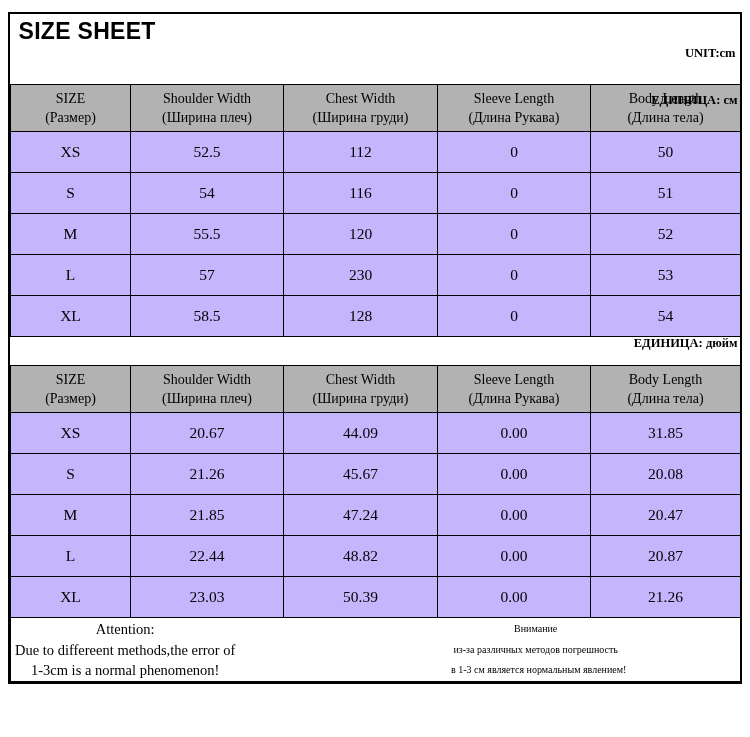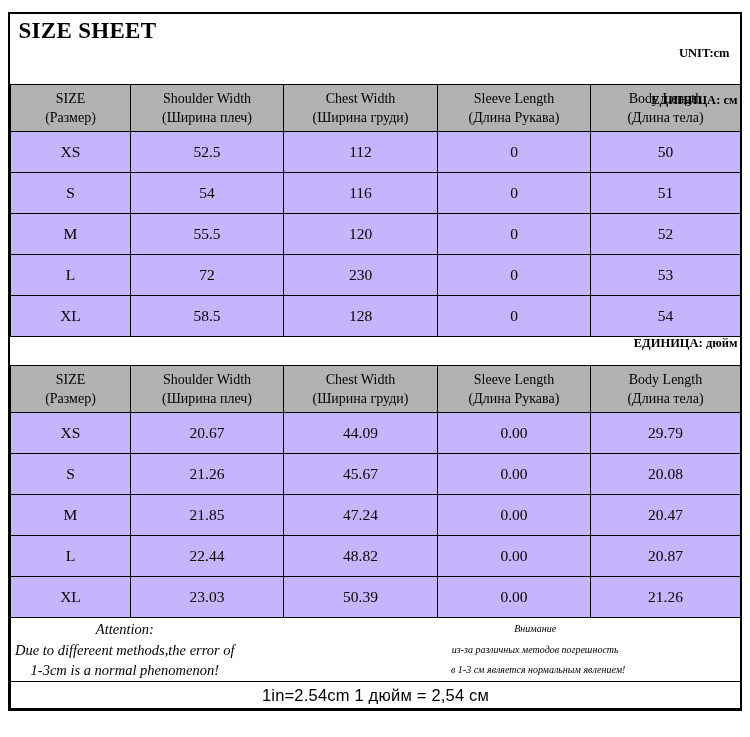--- a/index.html
+++ b/index.html
@@ -52,25 +52,25 @@
     position: relative;
     text-align: left !important;
   }
   .sheet-title {
     position: absolute;
     left: 8px;
     top: 4px;
     font-size: 23px;
     font-weight: bold;
     letter-spacing: 0.3px;
-    font-family: Liberation Serif, serif;
+    font-family: Liberation Sans, sans-serif;
   }
   .unit-en {
     position: absolute;
-    right: 11px;
+    right: 5px;
     top: 32px;
     font-size: 12.5px;
     font-weight: bold;
   }
   .unit-ru {
     position: absolute;
     right: 3px;
     top: 51px;
     font-size: 12.5px;
     font-weight: bold;
@@ -112,21 +112,20 @@
     font-size: 15.5px;
     background: #c4b5fd;
   }
 
   
   .attn-cell {
     height: 63px;
     text-align: left;
     position: relative;
     padding: 0 !important;
-    font-style: italic;
   }
   .attn-inner {
     position: relative;
     height: 63px;
   }
   .attn-en {
     position: absolute;
     left: 4px;
     top: 1px;
     font-size: 14.5px;
@@ -213,21 +212,21 @@
       </tr>
       <tr class="data">
         <td>M</td>
         <td>55.5</td>
         <td>120</td>
         <td>0</td>
         <td>52</td>
       </tr>
       <tr class="data">
         <td>L</td>
-        <td>72</td>
+        <td>57</td>
         <td>230</td>
         <td>0</td>
         <td>53</td>
       </tr>
       <tr class="data">
         <td>XL</td>
         <td>58.5</td>
         <td>128</td>
         <td>0</td>
         <td>54</td>
@@ -260,21 +259,21 @@
           <span class="ln1">Body Length</span>
           <span class="ln2">(Длина тела)</span>
         </td>
       </tr>
 
       <tr class="data">
         <td>XS</td>
         <td>20.67</td>
         <td>44.09</td>
         <td>0.00</td>
-        <td>29.79</td>
+        <td>31.85</td>
       </tr>
       <tr class="data">
         <td>S</td>
         <td>21.26</td>
         <td>45.67</td>
         <td>0.00</td>
         <td>20.08</td>
       </tr>
       <tr class="data">
         <td>M</td>
@@ -308,19 +307,16 @@
             </div>
             <div class="attn-ru">
               <div>Внимание</div>
               <div>из-за различных методов погрешность</div>
               <div class="ind">в 1-3 см является нормальным явлением!</div>
             </div>
           </div>
         </td>
       </tr>
 
-      <tr>
-        <td class="conv-cell" colspan="5">1in=2.54cm  1 дюйм = 2,54 см</td>
-      </tr>
 
     </tbody>
   </table>
 </div>
 
 </body></html>

